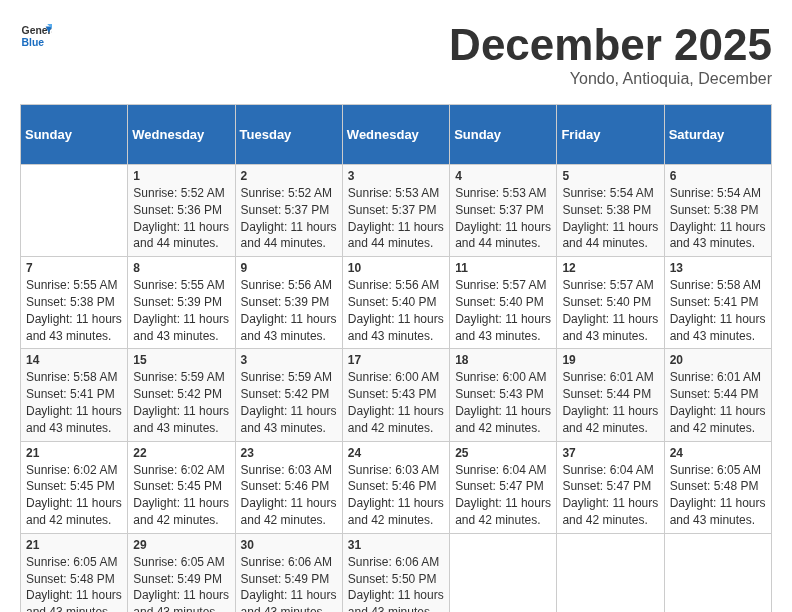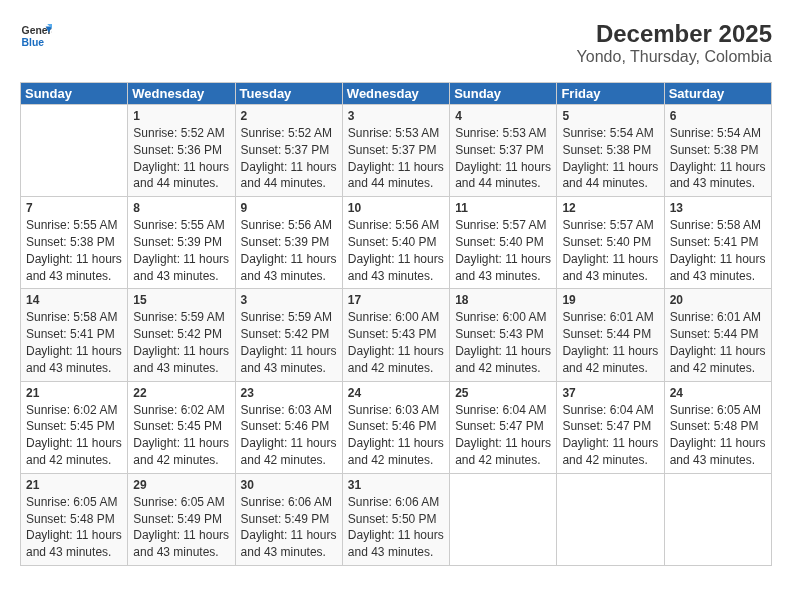--- a/index.html
+++ b/index.html
@@ -22,39 +22,39 @@
       gap: 4px;
     }
     .logo-icon {
       width: 32px;
       height: 32px;
     }
     .title-block {
       text-align: right;
     }
     .month-title {
-      font-size: 24px;
+      font-size: 44px;
       font-weight: bold;
       color: #333;
     }
     .subtitle {
       font-size: 16px;
       color: #555;
     }
     table {
       width: 100%;
       border-collapse: collapse;
       table-layout: fixed;
     }
     thead tr th {
       background-color: #2a6db5;
       color: #fff;
       font-size: 13px;
       font-weight: bold;
-      padding: 3px 4px;
+      padding: 22px 4px;
       text-align: left;
       border: 1px solid #ccc;
     }
     tbody tr td {
       vertical-align: top;
       border: 1px solid #ccc;
       padding: 4px 5px;
       font-size: 10.5px;
       color: #333;
       height: 80px;
@@ -87,21 +87,21 @@
   <div class="logo">
     <svg class="logo-icon" viewBox="0 0 40 40" xmlns="http://www.w3.org/2000/svg">
       <text x="2" y="18" font-size="13" font-weight="bold" fill="#333">General</text>
       <text x="2" y="32" font-size="13" font-weight="bold" fill="#1a6dc0">Blue</text>
       <polygon points="32,8 40,8 36,16" fill="#1a6dc0"></polygon>
       <polygon points="34,5 40,5 40,11" fill="#5aaced"></polygon>
     </svg>
   </div>
   <div class="title-block">
     <div class="month-title">December 2025</div>
-    <div class="subtitle">Yondo, Thursday, Colombia</div>
+    <div class="subtitle">Yondo, Antioquia, December</div>
   </div>
 </div>
 
 <table>
   <thead>
     <tr>
     <th>Sunday</th>
         <th>Wednesday</th>
         <th>Tuesday</th>
         <th>Wednesday</th>

